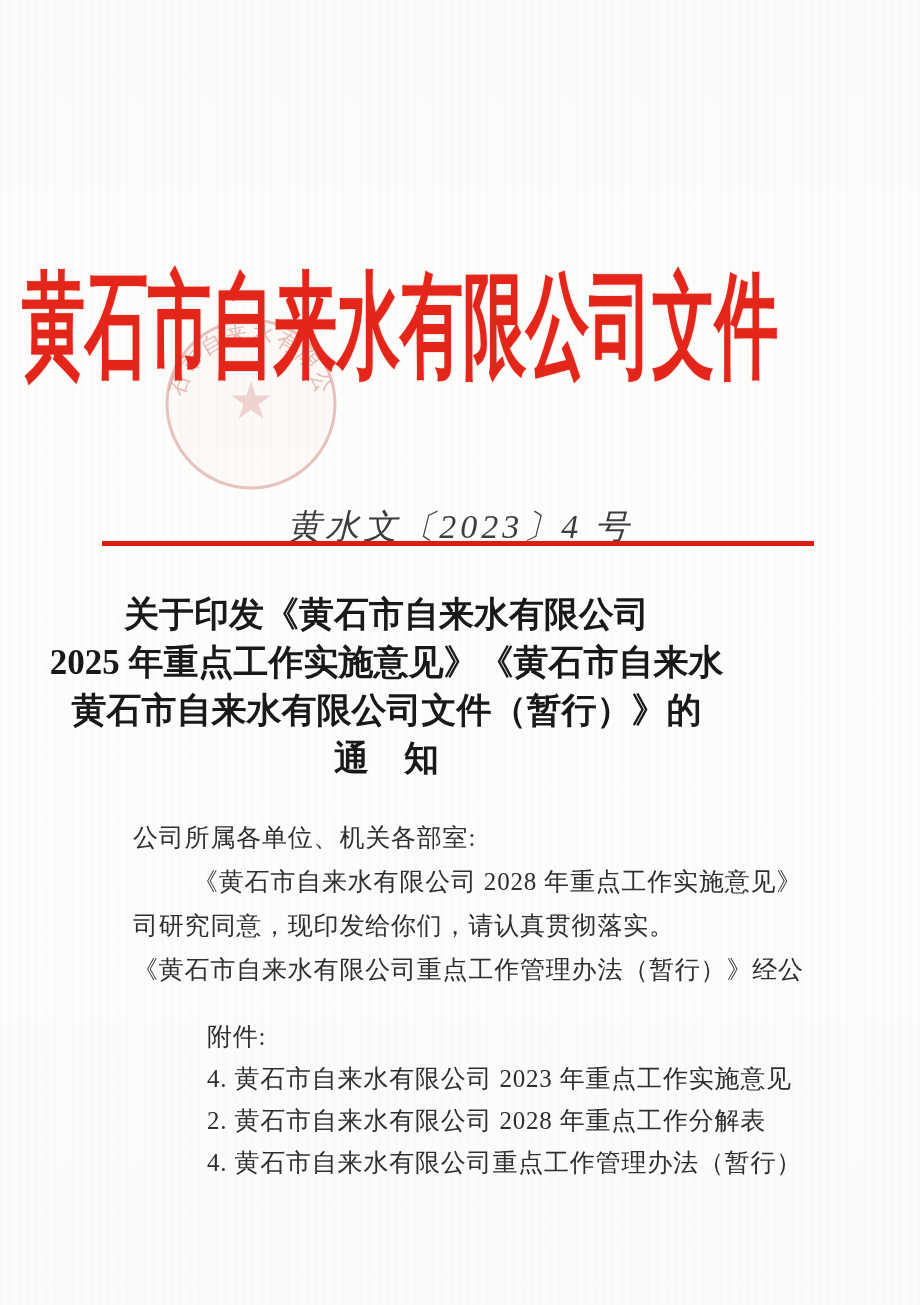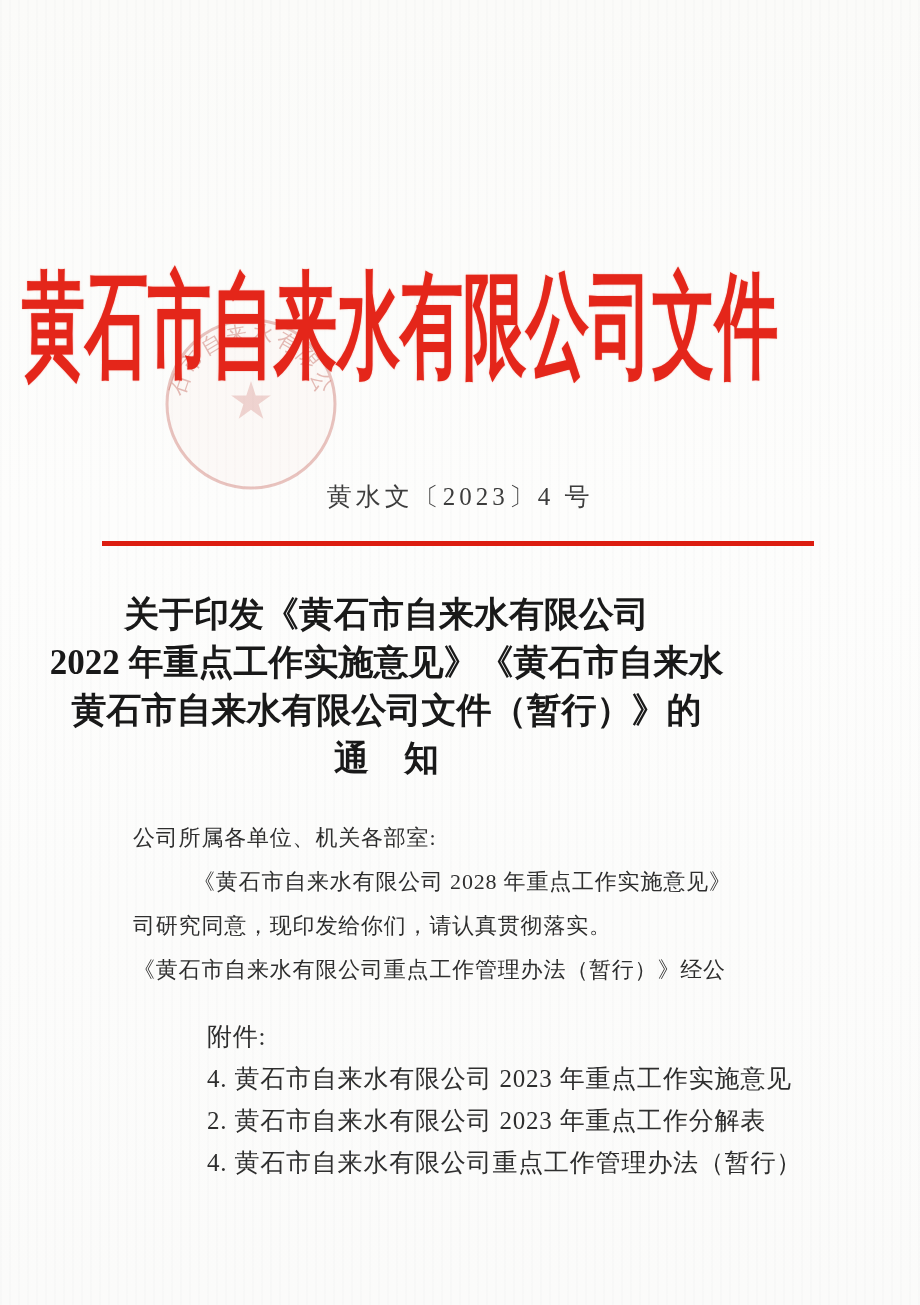--- a/index.html
+++ b/index.html
@@ -42,26 +42,27 @@
     position: absolute;
     left: 158px; top: 309px;
     width: 186px; height: 186px;
     z-index: 2;
     opacity: 0.9;
   }
 
   
   .doc-number {
     position: absolute;
-    top: 480px; left: 0; width: 920px;
+    top: 504px; left: 0; width: 920px;
     text-align: center;
-    font-size: 25px;
+    font-size: 34px;
     letter-spacing: 4px;
     color: #3d3d3d;
     z-index: 3;
+    font-style: italic;
   }
 
   
   .red-rule {
     position: absolute;
     top: 541px; left: 102px;
     width: 712px; height: 5px;
     background: #dc1d10;
     z-index: 3;
   }
@@ -76,21 +77,21 @@
     line-height: 48px;
     color: #191919;
     z-index: 3;
   }
   .doc-heading .h-line { white-space: nowrap; }
 
   
   .body-block {
     position: absolute;
     top: 816px; left: 133px; width: 690px;
-    font-size: 22px;
+    font-size: 25px;
     line-height: 44px;
     letter-spacing: 0.8px;
     color: #2e2e2e;
     z-index: 3;
   }
   .body-line { white-space: nowrap; }
   .body-line.indent { padding-left: 60px; }
 
   
   .attachments {
@@ -124,32 +125,32 @@
   <div class="masthead">
     <span class="masthead-text">黄石市自来水有限公司文件</span>
   </div>
 
   <div class="doc-number">黄水文〔2023〕4 号</div>
 
   <div class="red-rule"></div>
 
   <div class="doc-heading">
     <div class="h-line">关于印发《黄石市自来水有限公司</div>
-    <div class="h-line">2022 年重点工作实施意见》《黄石市自来水</div>
+    <div class="h-line">2025 年重点工作实施意见》《黄石市自来水</div>
     <div class="h-line">黄石市自来水有限公司文件（暂行）》的</div>
     <div class="h-line">通　知</div>
   </div>
 
   <div class="body-block">
     <div class="body-line">公司所属各单位、机关各部室:</div>
     <div class="body-line indent">《黄石市自来水有限公司 2028 年重点工作实施意见》</div>
     <div class="body-line">司研究同意，现印发给你们，请认真贯彻落实。</div>
     <div class="body-line">《黄石市自来水有限公司重点工作管理办法（暂行）》经公</div>
   </div>
 
   <div class="attachments">
     <div class="attach-line">附件:</div>
     <div class="attach-line">4. 黄石市自来水有限公司 2023 年重点工作实施意见</div>
-    <div class="attach-line">2. 黄石市自来水有限公司 2023 年重点工作分解表</div>
+    <div class="attach-line">2. 黄石市自来水有限公司 2028 年重点工作分解表</div>
     <div class="attach-line">4. 黄石市自来水有限公司重点工作管理办法（暂行）</div>
   </div>
 
 </div>
 
 </body></html>

